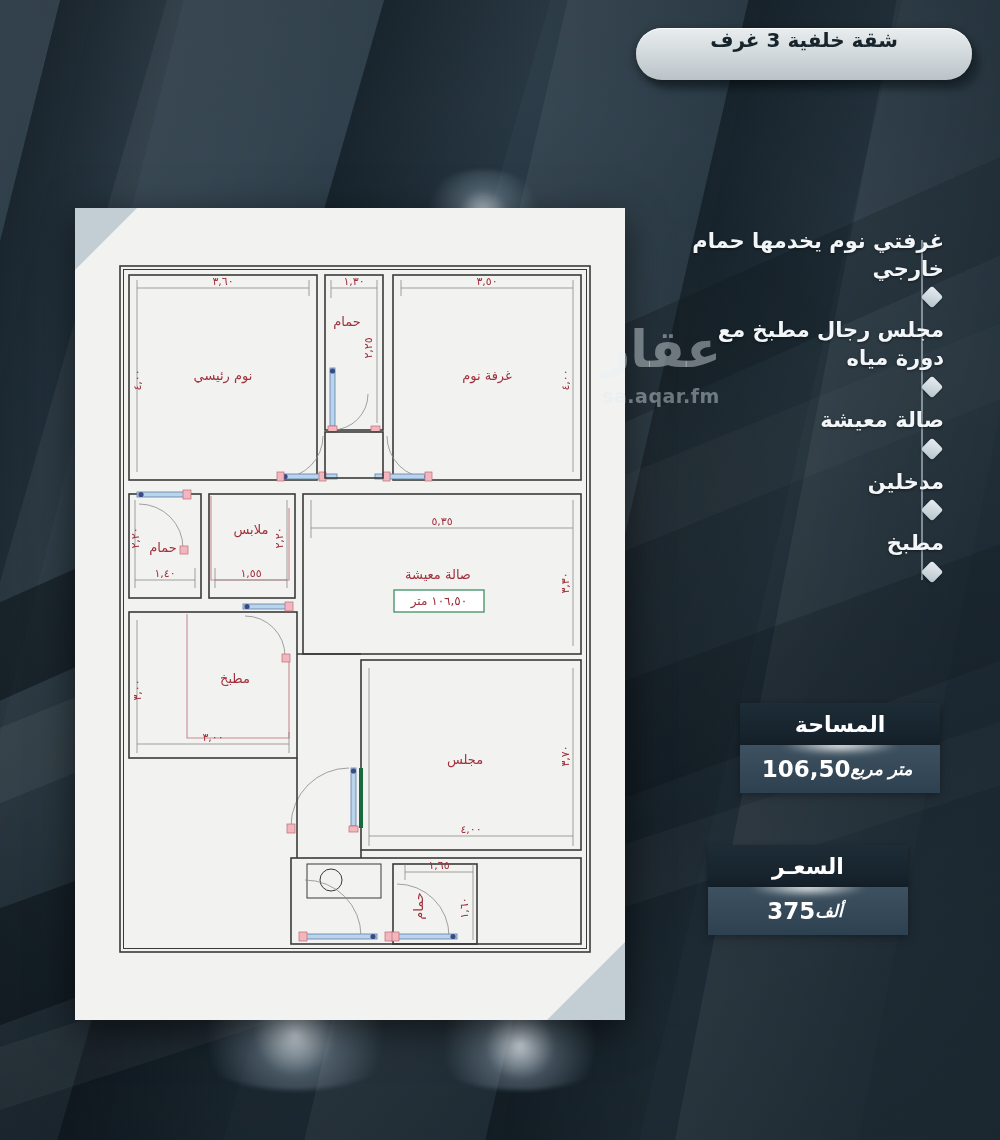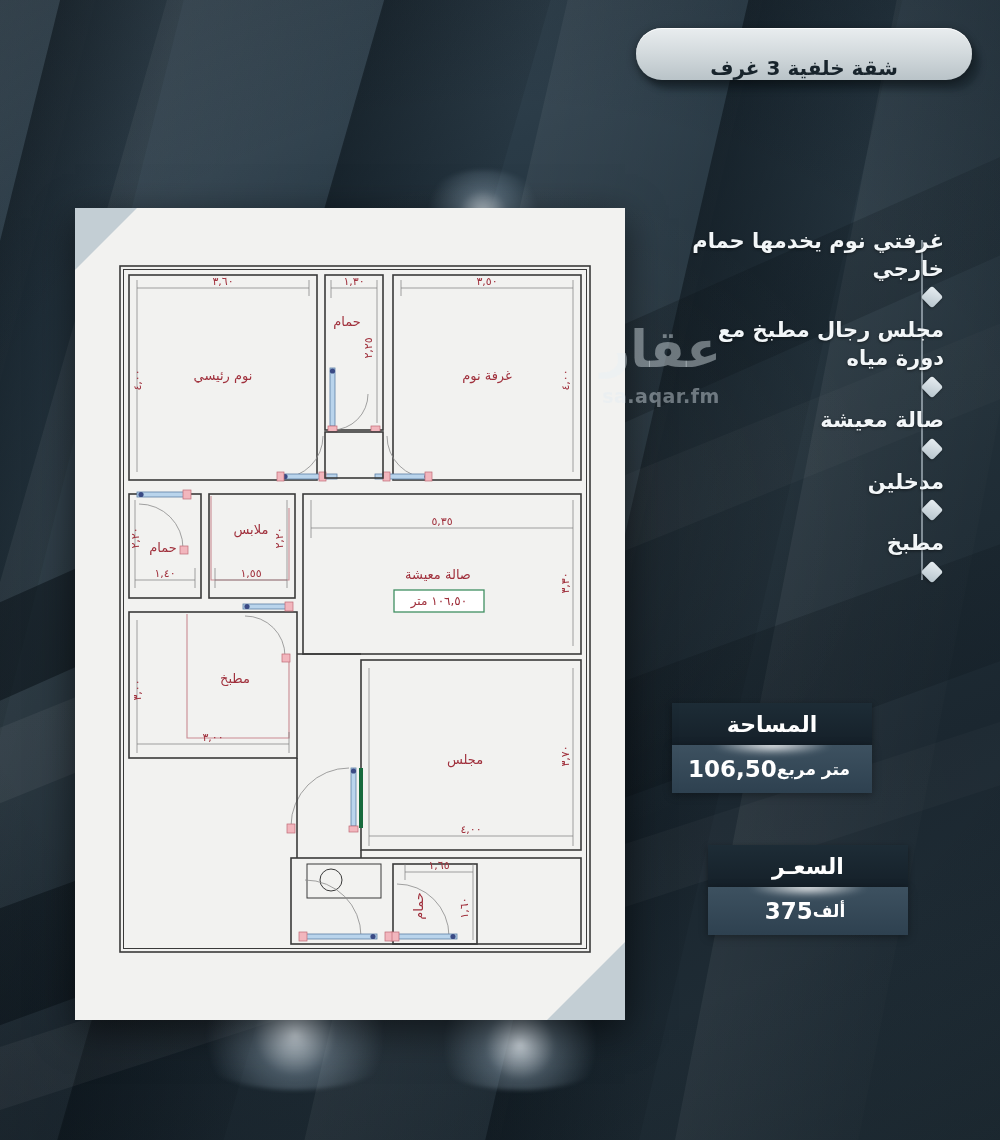--- a/index.html
+++ b/index.html
@@ -52,21 +52,21 @@
   }
 
   
   .title-pill {
     position: absolute;
     left: 636px; top: 28px;
     width: 336px; height: 52px;
     border-radius: 26px;
     background: linear-gradient(180deg, #e9edef 0%, #d3dadd 48%, #b9c3c8 100%);
     box-shadow: 0 3px 10px rgba(0,0,0,0.45), inset 0 1px 0 rgba(255,255,255,0.8);
-    display: flex; align-items: flex-end; justify-content: center;
+    display: flex; align-items: flex-start; justify-content: center;
     direction: rtl;
   }
   .title-pill .t {
     font-size: 20px;
     font-weight: bold;
     color: #18242c;
     letter-spacing: 0.5px;
     white-space: nowrap;
   }
   .title-pill-shadow {
@@ -160,21 +160,21 @@
   }
   .info-body .shine {
     position: absolute;
     left: 50%; top: -10px;
     transform: translateX(-50%);
     width: 120px; height: 20px;
     background: radial-gradient(ellipse at center, rgba(255,255,255,0.95), rgba(255,255,255,0) 70%);
     filter: blur(3px);
   }
   .info-body .v-num { font-size: 23px; }
-  .info-body .v-unit { font-size: 17px; margin-right: 6px; }
+  .info-body .v-unit { font-size: 17px; margin-right: 6px; font-style: italic; }
 
   
   .plan-card {
     position: absolute;
     left: 75px; top: 208px;
     width: 550px; height: 812px;
     background: #f2f2f0;
     box-shadow: 0 10px 36px rgba(0,0,0,0.55);
   }
   .fold-tl {
@@ -279,21 +279,21 @@
     </div>
 
     <div class="feat-row">
       <div class="feat-text">مطبخ</div>
       <div class="feat-dot">
           <i></i>
         </div>
     </div>
   </div>
 
-  <div class="info-card" style="left:672px; top:703px; width:200px;">
+  <div class="info-card" style="left:740px; top:703px; width:200px;">
     <div class="info-head">المساحة</div>
     <div class="info-body">
       <span class="shine"></span>
       <span class="v-unit">متر مربع</span>
       <span class="v-num">106,50</span>
     </div>
   </div>
 
   <div class="info-card" style="left:708px; top:845px; width:200px;">
     <div class="info-head">السعـر</div>

